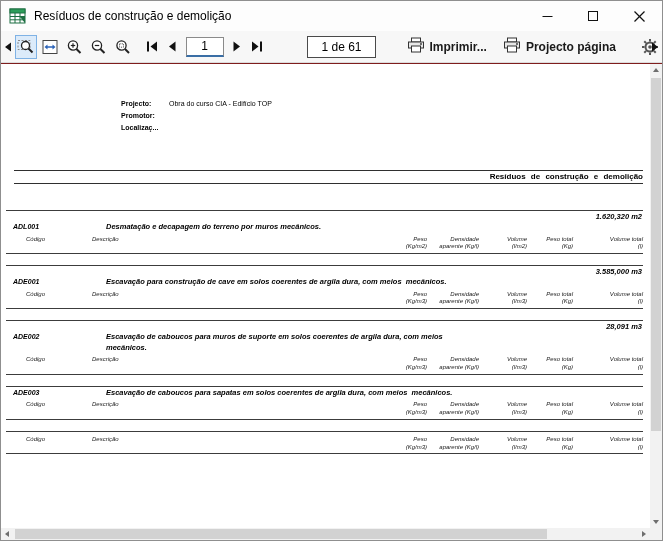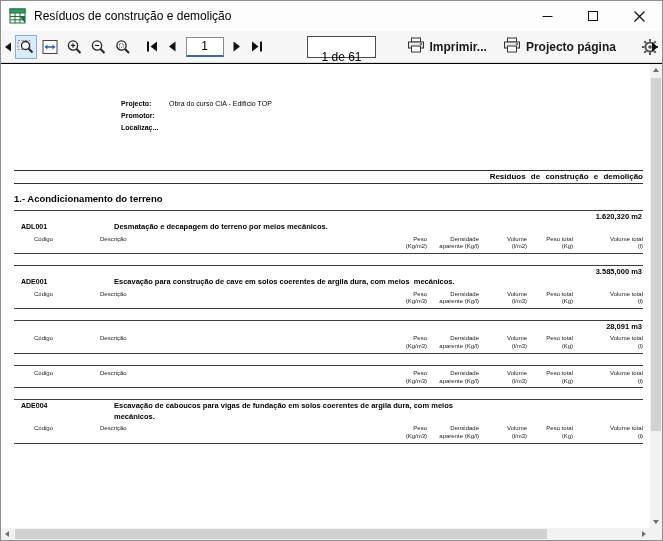--- a/index.html
+++ b/index.html
@@ -1,56 +1,56 @@
 <!DOCTYPE html>
 <html><head>
 <meta charset="utf-8">
 <style>
   * { margin:0; padding:0; box-sizing:border-box; }
   body { font-family:"Liberation Sans", sans-serif; background:#ffffff; }
 
-  .window { width:663px; height:541px; border:1px solid #8f8f8f; background:#000000; position:relative; overflow:hidden; }
+  .window { width:663px; height:541px; border:1px solid #8f8f8f; background:#7f1d1d; position:relative; overflow:hidden; }
 
   
   .titlebar { height:30px; display:flex; align-items:center; background:#fdfdfd; }
   .app-icon { width:18px; height:18px; margin:0 7px 0 8px; flex:0 0 auto; }
   .title { font-size:12px; color:#000; white-space:nowrap; }
   .win-btns { margin-left:auto; display:flex; height:30px; }
   .win-btn { width:46px; height:30px; display:flex; align-items:center; justify-content:center; cursor:default; }
 
   
   .toolbar { height:32px; display:flex; align-items:center; background:#f7f7f7; border-bottom:1px solid #dcdcdc; position:relative; padding-left:2px; }
   .tb-scroll { width:12px; height:26px; display:flex; align-items:center; justify-content:center; }
   .tb-scroll-right { position:absolute; right:1px; top:3px; }
   .tb-btn { width:24px; height:24px; display:flex; align-items:center; justify-content:center; border:1px solid transparent; margin:0 1px; }
   .tb-btn.selected { background:#dcebfa; border:1px solid #7fb2e5; }
   .nav-btn { width:20px; }
   .page-input { width:38px; height:20px; text-align:center; font-family:"Liberation Sans",sans-serif; font-size:12px; border:1px solid #8a8a8a; border-bottom:2px solid #3a6ea5; margin:0 3px; background:#fff; }
-  .page-indicator { border:1px solid #4a4a4a; background:#fff; height:22px; line-height:20px; padding:10px 13px; font-size:12px; margin-left:40px; white-space:nowrap; }
+  .page-indicator { border:1px solid #4a4a4a; background:#fff; height:22px; line-height:20px; padding:0 13px; font-size:12px; margin-left:40px; white-space:nowrap; }
   .tb-text-btn { display:flex; align-items:center; gap:5px; height:24px; padding:0 5px; font-size:12px; color:#1a1a1a; white-space:nowrap;font-weight:bold; }
   .tb-text-btn.print1 { margin-left:26px; }
   .tb-text-btn.print2 { margin-left:6px; }
   .gear-btn { margin-left:18px; }
 
   
   .doc-area { position:absolute; top:63px; left:0; right:0; bottom:0; background:#fff; }
   .page { position:absolute; top:0; left:0; right:12px; bottom:12px; background:#fff; overflow:hidden; }
 
   .doc-head { position:absolute; top:36px; left:120px; font-size:7px; color:#000; }
   .doc-head .row { display:flex; margin-bottom:5px; }
   .doc-head .lbl { font-weight:bold; width:48px; }
   .doc-head .val { font-weight:normal; }
 
   .rule { position:absolute; left:13px; right:7px; height:1px; background:#2f2f2f; }
   .rule1 { top:106px; }
   .rule2 { top:119px; }
   .report-title { position:absolute; top:108px; right:7px; font-size:8px; font-weight:bold; word-spacing:3px; color:#000; }
   .section-title { position:absolute; top:129px; left:13px; font-size:9.5px; font-weight:bold; color:#000; }
 
-  .items { position:absolute; top:146px; left:13px; right:7px; }
+  .items { position:absolute; top:146px; left:5px; right:7px;font-style:italic; }
   .item { border-top:1px solid #3c3c3c; border-bottom:1px solid #3c3c3c; margin-bottom:11px; padding:1px 0 2px; }
   .item-qty { text-align:right; font-size:7.5px; font-weight:bold; height:10px; line-height:10px; padding-right:1px; }
   .item-row { display:flex; }
   .item-code { width:100px; padding-left:7px; font-size:7px; font-weight:bold; padding-top:1px; }
   .item-desc { width:372px; font-size:7.5px; font-weight:bold; line-height:1.4; white-space:pre-wrap; }
   .cols { display:flex; margin-top:3px; font-size:6px; line-height:1.3; color:#222; }
   .col .l1, .col .l2 { white-space:nowrap; min-height:7px; }
   .c0 { width:86px; padding-left:20px; }
   .c1 { flex:1; }
   .c2, .c3, .c4, .c5, .c6 { text-align:right; }
@@ -238,28 +238,27 @@
         </div>
         <div class="row">
           <span class="lbl">Localizaç...</span>
         </div>
       </div>
 
       <div class="rule rule1"></div>
       <div class="report-title">Resíduos de construção e demolição</div>
       <div class="rule rule2"></div>
 
-      <div class="section-title">1.- Acondicionamento do terreno</div>
 
       <div class="items">
   <div class="item">
     <div class="item-qty">1.620,320 m2</div>
     <div class="item-row">
       <div class="item-code">ADL001</div>
-      <div class="item-desc">Desmatação e decapagem do terreno por meios mecânicos.</div>
+      <div class="item-desc">Desmatação e decapagem do terreno por muros mecânicos.</div>
     </div>
     <div class="cols">
               <div class="col c0">
                 <div class="l1">Código</div>
                 <div class="l2"></div>
               </div>
               <div class="col c1">
                 <div class="l1">Descrição</div>
                 <div class="l2"></div>
               </div>
@@ -319,20 +318,61 @@
               </div>
               <div class="col c6">
                 <div class="l1">Volume  total</div>
                 <div class="l2">(l)</div>
               </div>
             </div>
   </div>
 
   <div class="item">
     <div class="item-qty">28,091 m3</div>
+    <div class="item-row">
+      <div class="item-code">ADE002</div>
+      <div class="item-desc">Escavação de caboucos para muros de suporte em solos coerentes de argila dura, com meios mecânicos.</div>
+    </div>
+    <div class="cols">
+              <div class="col c0">
+                <div class="l1">Código</div>
+                <div class="l2"></div>
+              </div>
+              <div class="col c1">
+                <div class="l1">Descrição</div>
+                <div class="l2"></div>
+              </div>
+              <div class="col c2">
+                <div class="l1">Peso</div>
+                <div class="l2">(Kg/m3)</div>
+              </div>
+              <div class="col c3">
+                <div class="l1">Densidade</div>
+                <div class="l2">aparente (Kg/l)</div>
+              </div>
+              <div class="col c4">
+                <div class="l1">Volume</div>
+                <div class="l2">(l/m3)</div>
+              </div>
+              <div class="col c5">
+                <div class="l1">Peso  total</div>
+                <div class="l2">(Kg)</div>
+              </div>
+              <div class="col c6">
+                <div class="l1">Volume  total</div>
+                <div class="l2">(l)</div>
+              </div>
+            </div>
+  </div>
+
+  <div class="item">
+    <div class="item-row">
+      <div class="item-code">ADE003</div>
+      <div class="item-desc">Escavação de caboucos para sapatas em solos coerentes de argila dura, com meios  mecânicos.</div>
+    </div>
     <div class="cols">
               <div class="col c0">
                 <div class="l1">Código</div>
                 <div class="l2"></div>
               </div>
               <div class="col c1">
                 <div class="l1">Descrição</div>
                 <div class="l2"></div>
               </div>
               <div class="col c2">
@@ -383,57 +423,20 @@
               <div class="col c5">
                 <div class="l1">Peso  total</div>
                 <div class="l2">(Kg)</div>
               </div>
               <div class="col c6">
                 <div class="l1">Volume  total</div>
                 <div class="l2">(l)</div>
               </div>
             </div>
   </div>
-
-  <div class="item">
-    <div class="item-row">
-      <div class="item-code">ADE004</div>
-      <div class="item-desc">Escavação de caboucos para vigas de fundação em solos coerentes de argila dura, com meios mecânicos.</div>
-    </div>
-    <div class="cols">
-              <div class="col c0">
-                <div class="l1">Código</div>
-                <div class="l2"></div>
-              </div>
-              <div class="col c1">
-                <div class="l1">Descrição</div>
-                <div class="l2"></div>
-              </div>
-              <div class="col c2">
-                <div class="l1">Peso</div>
-                <div class="l2">(Kg/m3)</div>
-              </div>
-              <div class="col c3">
-                <div class="l1">Densidade</div>
-                <div class="l2">aparente (Kg/l)</div>
-              </div>
-              <div class="col c4">
-                <div class="l1">Volume</div>
-                <div class="l2">(l/m3)</div>
-              </div>
-              <div class="col c5">
-                <div class="l1">Peso  total</div>
-                <div class="l2">(Kg)</div>
-              </div>
-              <div class="col c6">
-                <div class="l1">Volume  total</div>
-                <div class="l2">(l)</div>
-              </div>
-            </div>
-  </div>
 </div>
     </div>
 
     <div class="vscroll">
       <div class="sb-arrow sb-up">
           <div class="tri tri-up"></div>
         </div>
       <div class="v-thumb"></div>
       <div class="sb-arrow sb-down">
           <div class="tri tri-down"></div>

